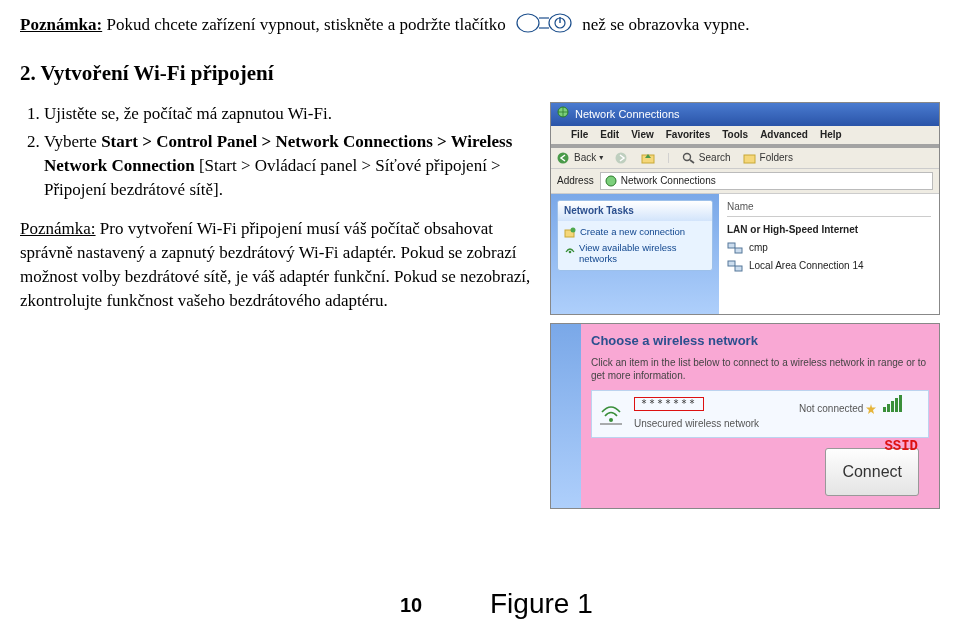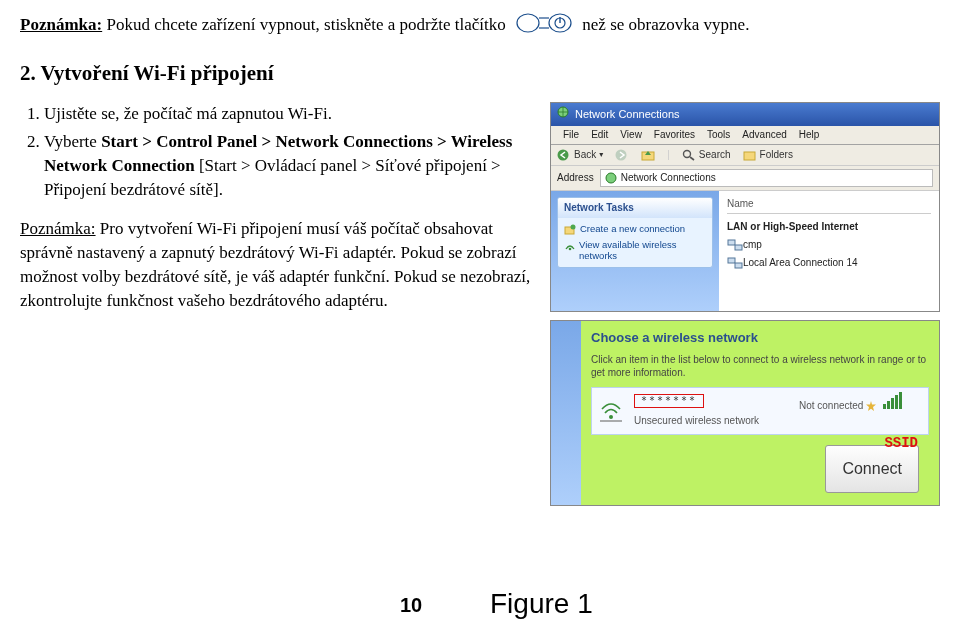--- a/index.html
+++ b/index.html
@@ -51,24 +51,25 @@
     background: linear-gradient(#4a7bd0, #2a54a8);
     color: #fff;
     padding: 3px 6px;
     font-size: 11px;
     display: flex;
     align-items: center;
     gap: 6px;
   }
   .win-menu {
     background: #efece3;
-    padding: 2px 12px;
-    border-bottom: 1px solid #a3a3a3;
+    padding: 2px 20px;
+    border-bottom: 4px solid #a3a3a3;
     display: flex;
     gap: 12px;
+    font-weight: bold;
   }
   .win-menu span { cursor: default; }
   .win-toolbar {
     background: #efece3;
     border-bottom: 1px solid #ccc;
     padding: 3px 6px;
     display: flex;
     align-items: center;
     gap: 12px;
   }
@@ -131,27 +132,28 @@
   }
   .net-list-header {
     color: #555;
     border-bottom: 1px solid #ccc;
     padding-bottom: 2px;
     margin-bottom: 4px;
   }
   .net-item {
     display: flex;
     align-items: center;
+    gap: 6px;
     padding: 2px 0;
   }
   .ic { width: 14px; height: 12px; display: inline-block; }
   .choose-window {
     border: 1px solid #888;
     font-family: Tahoma, sans-serif;
-    background: #bef264;
+    background: #f9a8d4;
     font-size: 10px;
   }
   .choose-body { display: flex; }
   .choose-left {
     width: 30px;
     background: linear-gradient(#7aa8e8,#aecffb);
   }
   .choose-right { flex: 1; padding: 8px 10px 6px 10px; }
   .choose-title {
     font-weight: 700;

